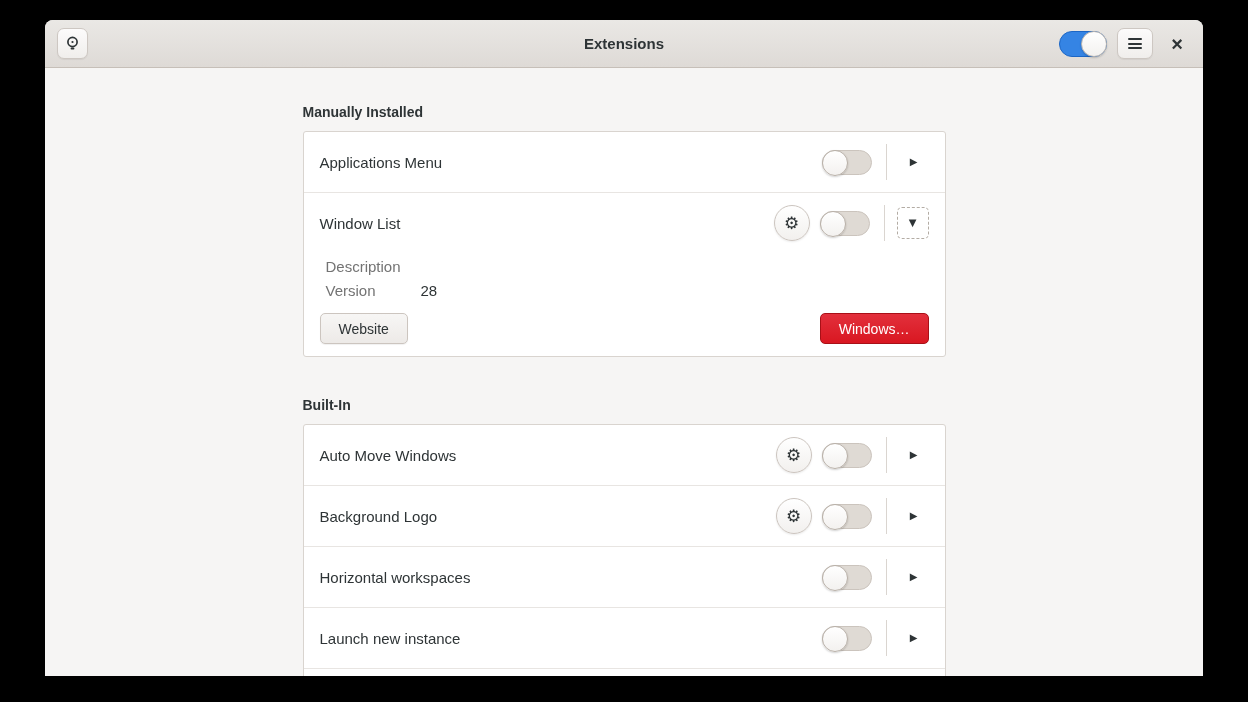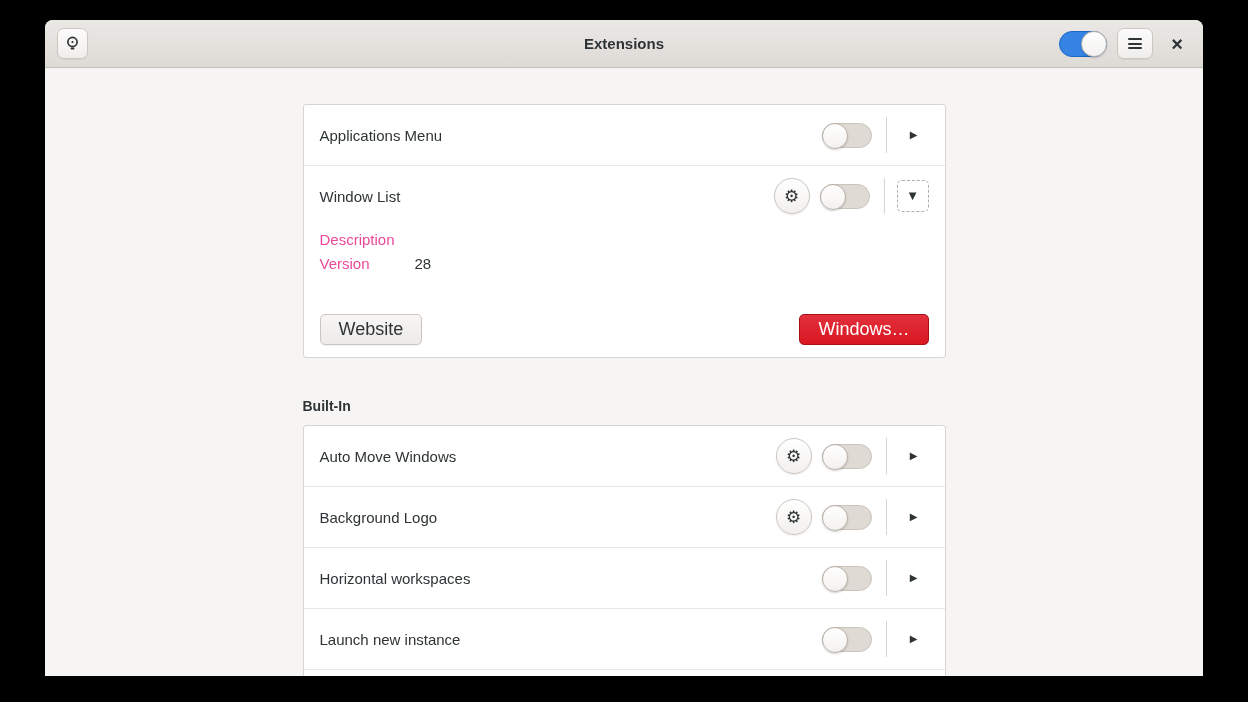--- a/index.html
+++ b/index.html
@@ -59,25 +59,25 @@
     box-shadow:0 1px 2px rgba(0,0,0,0.08);cursor:default;}
   .gear-glyph{font-family:"DejaVu Sans",sans-serif;font-size:17px;color:#2e3436;line-height:1;}
   .vsep{width:1px;height:36px;background:#dad5d0;margin:0 12px 0 14px;}
   .expander{width:30px;height:30px;background:transparent;border:none;padding:0;
     display:flex;align-items:center;justify-content:center;cursor:default;}
   .expander.focused{width:32px;height:32px;background:#fff;border:1px dashed #b3aca4;border-radius:5px;box-sizing:border-box;}
   .tri{font-family:"DejaVu Sans",sans-serif;font-size:10px;color:#2e3436;line-height:1;}
   .hsep{height:1px;background:#e8e5e2;}
   .details{padding:0 16px;margin-top:2px;}
   .detail-line{display:flex;font-size:15px;line-height:24px;}
-  .detail-label{width:95px;flex-shrink:0;color:#ec4899;}
+  .detail-label{width:95px;flex-shrink:0;color:#737373;margin-left:6px;}
   .detail-value{color:#2e3436;}
   .actions{display:flex;justify-content:space-between;align-items:center;padding:10px 16px 12px;}
-  .btn{font-size:18px;height:31px;padding:0 18px;border-radius:5px;box-sizing:border-box;cursor:default;
-    font-family:"Liberation Sans",sans-serif;margin-top:28px;}
+  .btn{font-size:14px;height:31px;padding:0 18px;border-radius:5px;box-sizing:border-box;cursor:default;
+    font-family:"Liberation Sans",sans-serif;}
   .website-btn{background:linear-gradient(to bottom,#f7f6f5,#edeae7);border:1px solid #ccc5bf;color:#2e3436;
     box-shadow:0 1px 1px rgba(0,0,0,0.06);}
   .remove-btn{background:linear-gradient(to bottom,#e2303c,#d91721);border:1px solid #a91017;color:#ffffff;}
 </style>
 </head>
 <body>
 
 <div class="window">
 
   <header class="headerbar">
@@ -105,20 +105,21 @@
           </span>
       </button>
       <button class="close-btn">
         <span>×</span>
       </button>
     </div>
   </header>
 
   <main class="content">
 
+    <div class="section-label">Manually Installed</div>
 
     <div class="card">
 
       <div class="row">
         <span class="row-label">Applications Menu</span>
         <div class="row-controls">
           <div class="switch off">
             <div class="knob"></div>
           </div>
           <div class="vsep"></div>

